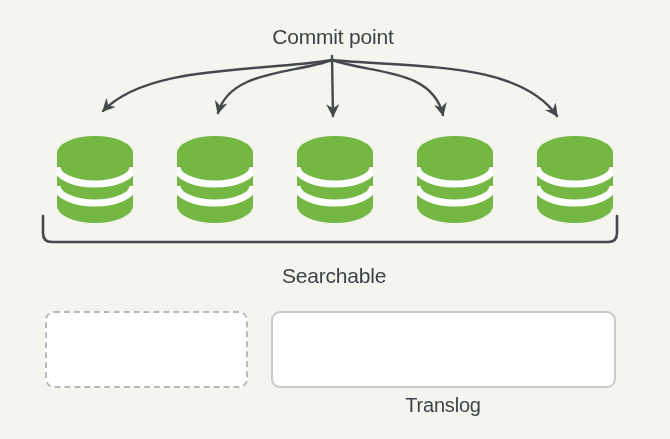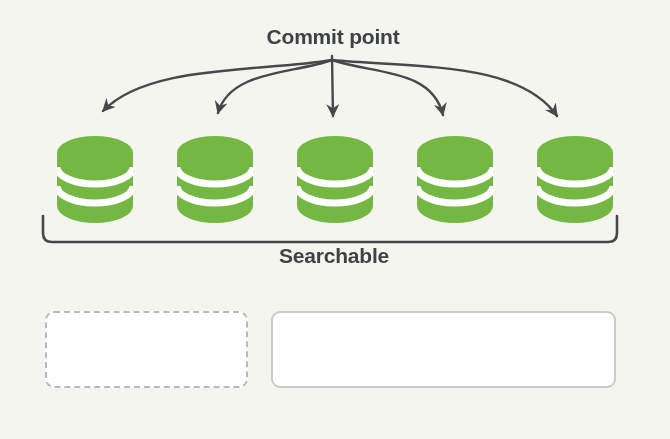--- a/index.html
+++ b/index.html
@@ -20,27 +20,27 @@
   #stage{
     position:relative;
     width:670px;
     height:439px;
     background:var(--background);
     overflow:hidden;
   }
   .label{
     position:absolute;
     transform:translateX(-50%);
-    font-weight:700;
+    font-weight:400;
     color:var(--text-dark);
     white-space:nowrap;
     letter-spacing:-0.2px;
   }
   #commit-title{left:333px;top:25px;font-size:21px;}
-  #searchable-label{left:334px;top:244px;font-size:21px;text-align:right;}
+  #searchable-label{left:334px;top:264px;font-size:21px;text-align:right;}
   #buffer-label{left:146px;top:394px;font-size:20px;}
   #translog-label{left:443px;top:394px;font-size:20px;}
 
   #arrow-layer{
     position:absolute;left:0;top:0;width:670px;height:439px;
     pointer-events:none;
   }
   #arrow-layer path.flow{
     fill:none;
     stroke:var(--line-dark);
@@ -129,13 +129,14 @@
       </svg>
     </div>
 
   <div id="searchable-label" class="label">Searchable</div>
 
   <div id="buffer-box" class="mem-box"></div>
 
   <div id="translog-box" class="mem-box"></div>
 
 
+  <div id="translog-label" class="label">Translog</div>
 </div>
 
 </body></html>

